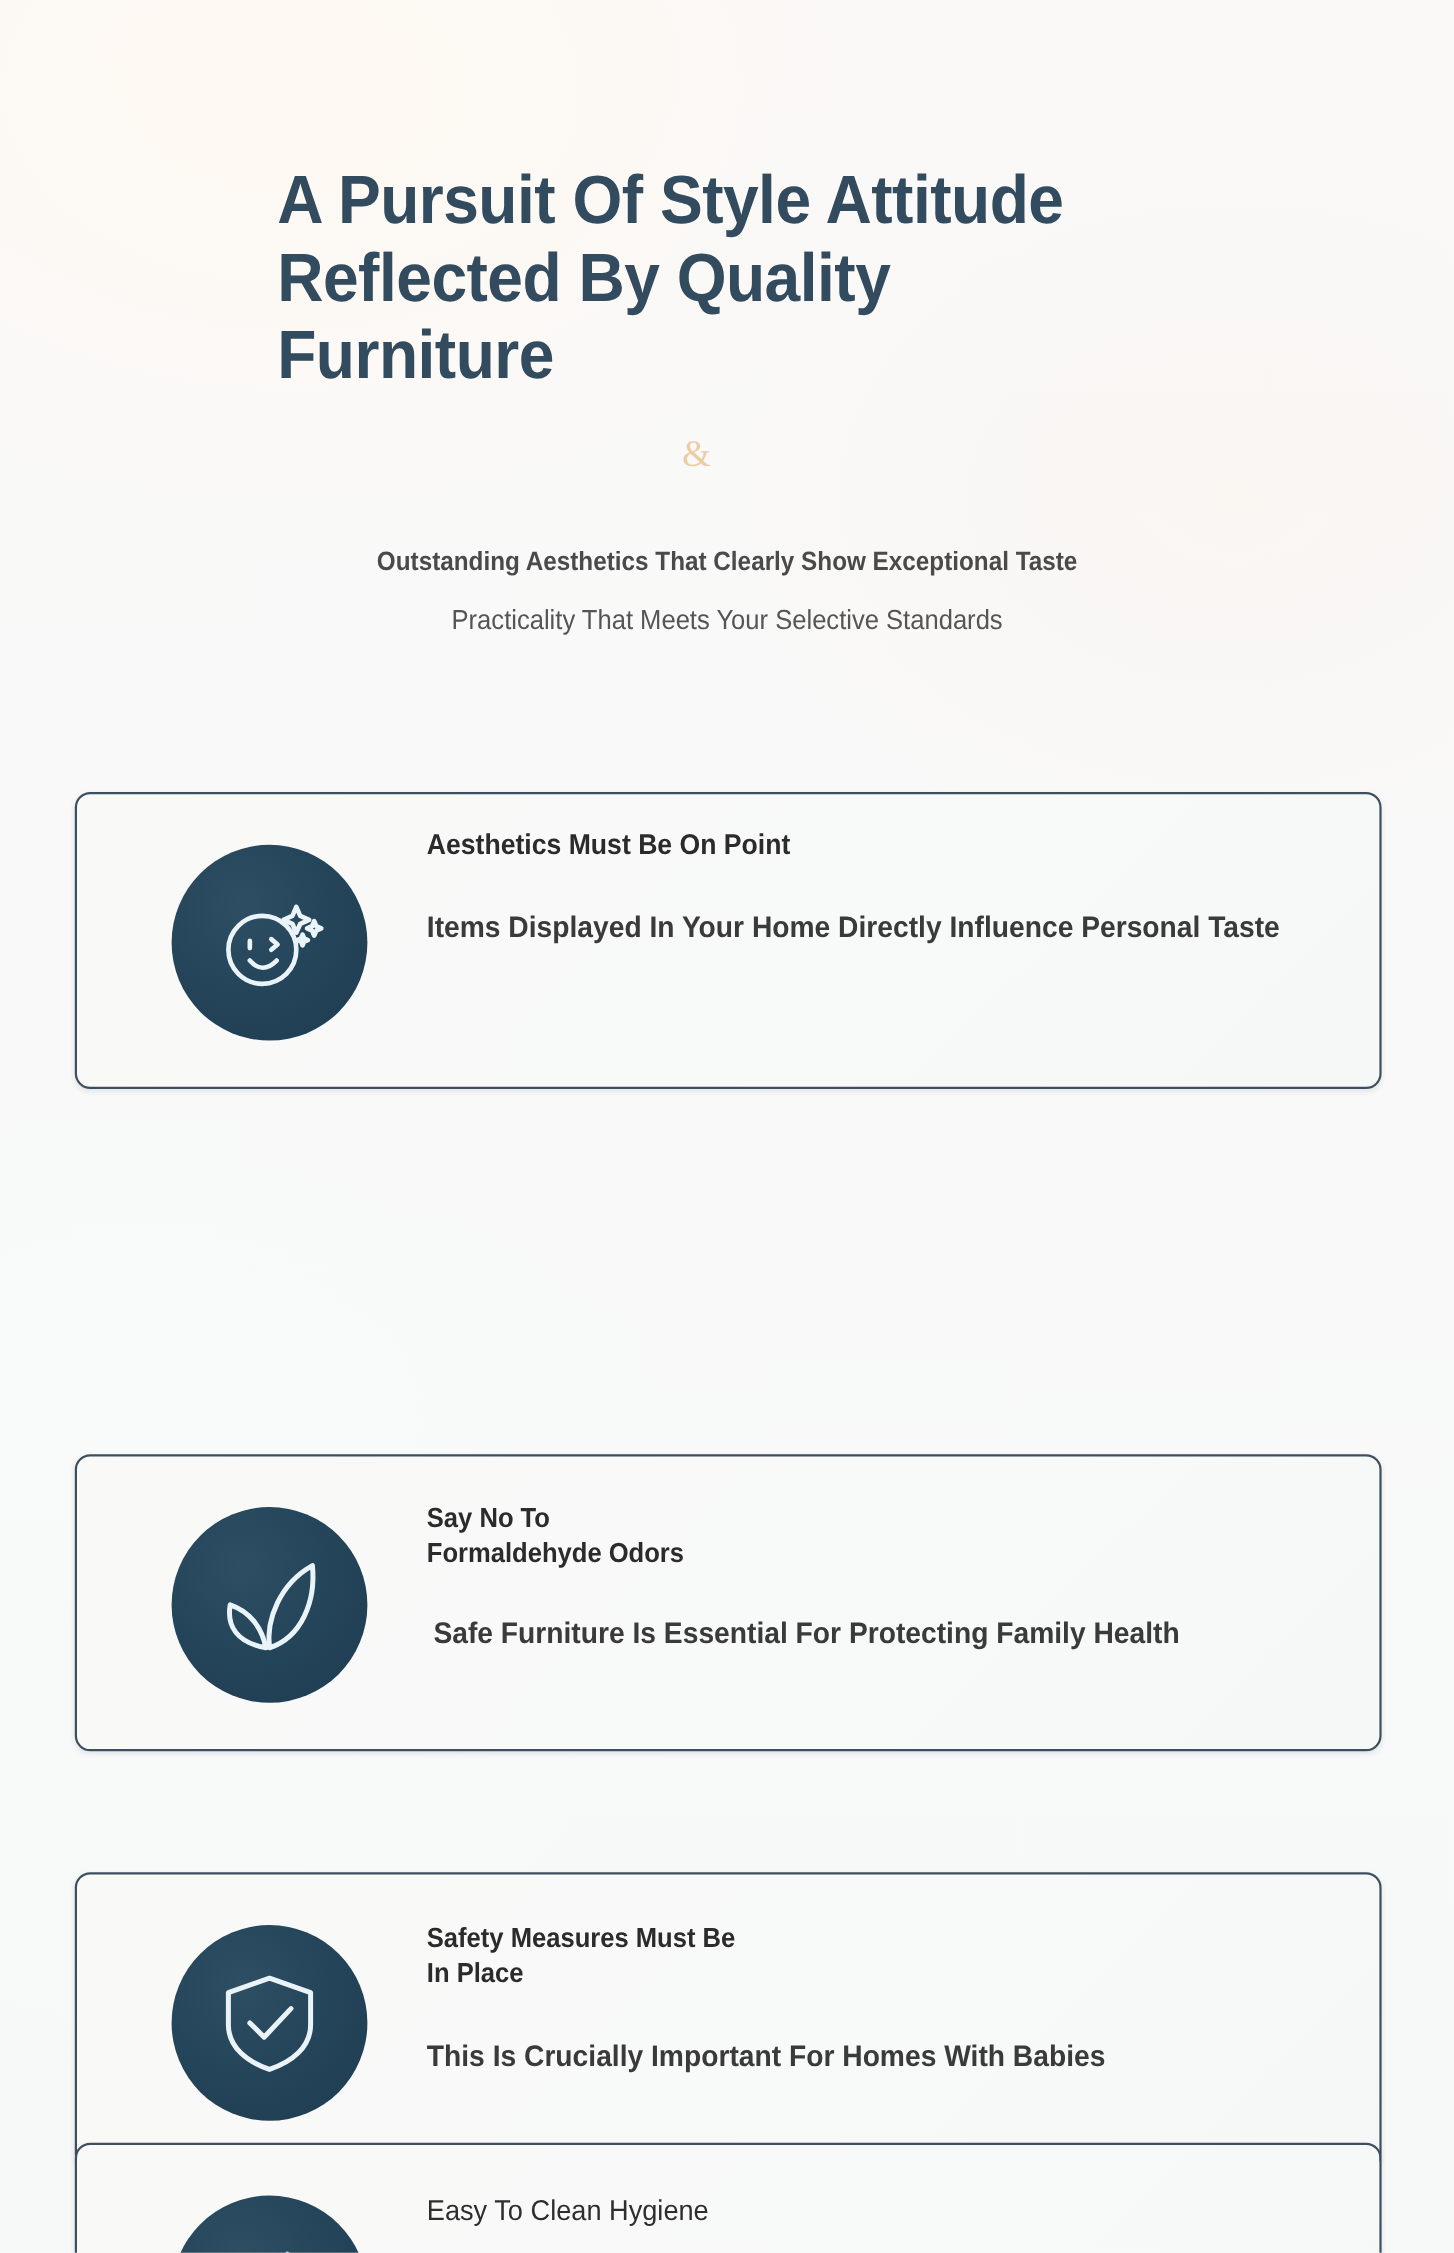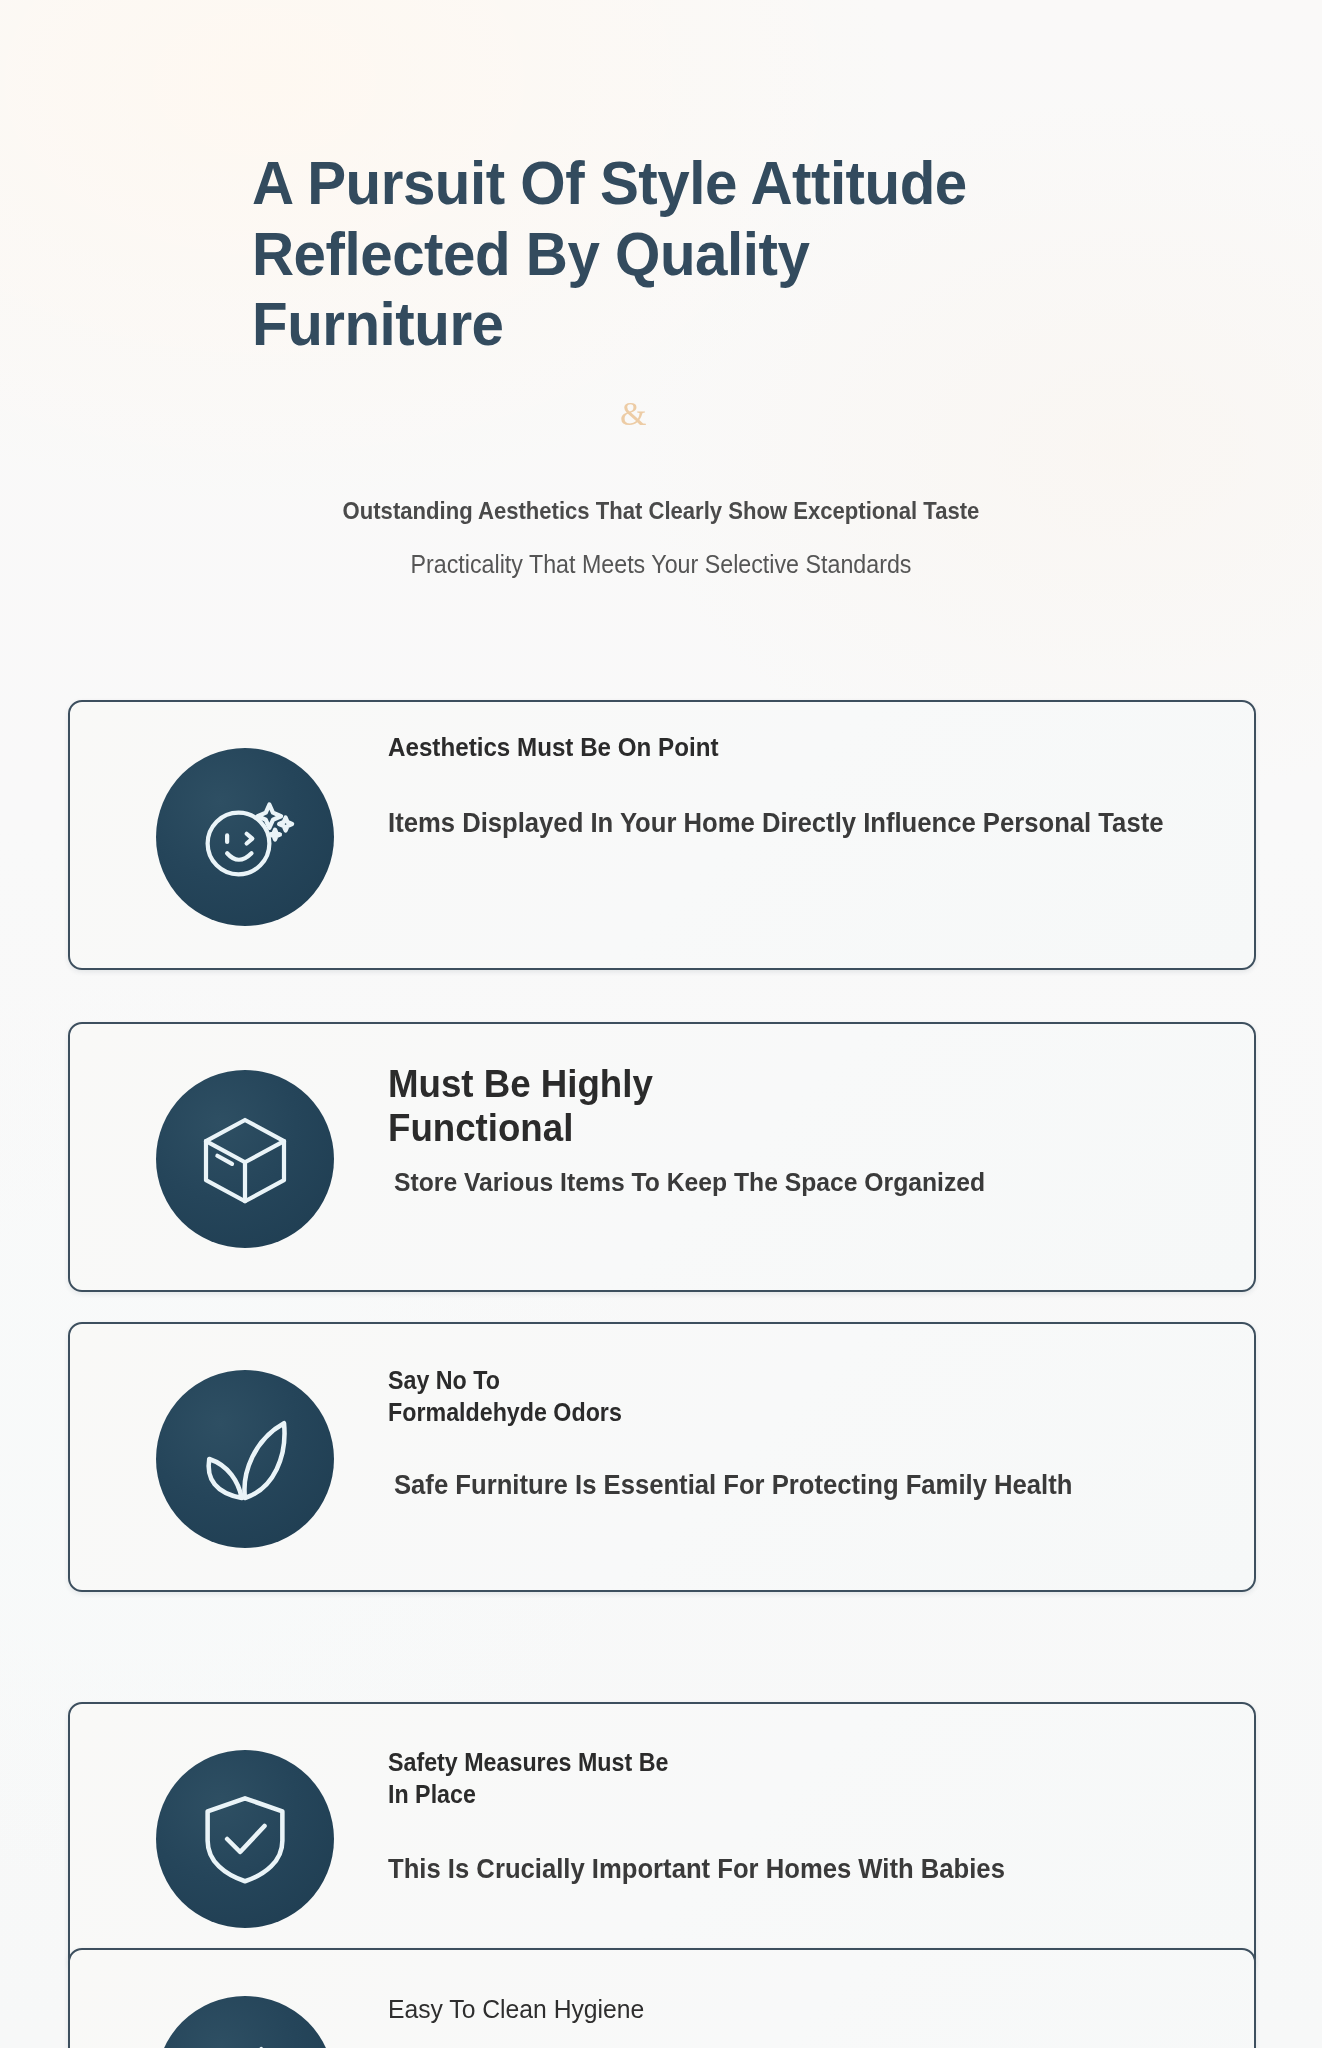--- a/index.html
+++ b/index.html
@@ -135,21 +135,21 @@
     white-space: pre-line;
   }
 
   .card-desc {
     color: #3a3a3a;
     font-weight: 700;
     white-space: pre-line;
   }
 
   
-  .c1 { top: 700px; height: 270px; }
+  .c1 { top: 720px; height: 270px; }
   .c1 .icon-circle { top: 46px; }
   .c1 .card-text { top: 30px; }
   .c1 .card-title { font-size: 26px; transform: scaleX(0.93); transform-origin: left; }
   .c1 .card-desc  { font-size: 27px; margin-top: 45px; transform: scaleX(0.95); transform-origin: left; }
 
   .c2 { top: 1022px; height: 270px; }
   .c2 .icon-circle { top: 46px; }
   .c2 .card-text { top: 38px; }
   .c2 .card-title { font-size: 39px; line-height: 1.12; transform: scaleX(0.94); transform-origin: left; }
   .c2 .card-desc  { font-size: 26px; margin-top: 18px; margin-left: 6px; transform: scaleX(0.95); transform-origin: left; }
@@ -196,35 +196,20 @@
         <path d="M57 20 l1.2 2.8 2.8 1.2 -2.8 1.2 -1.2 2.8 -1.2 -2.8 -2.8 -1.2 2.8 -1.2 z"></path>
         <path d="M50.5 27.5 l0.9 2.1 2.1 0.9 -2.1 0.9 -0.9 2.1 -0.9 -2.1 -2.1 -0.9 2.1 -0.9 z"></path>
       </svg>
     </div>
     <div class="card-text">
       <div class="card-title">Aesthetics Must Be On Point</div>
       <div class="card-desc">Items Displayed In Your Home Directly Influence Personal Taste</div>
     </div>
   </article>
 
-  <article class="card c2">
-    <div class="icon-circle">
-      <svg viewBox="0 0 64 64" fill="none" stroke="#eaf4f8" stroke-width="2.6" stroke-linecap="round" stroke-linejoin="round">
-        <path d="M32 8 L56 21 L32 34 L8 21 Z"></path>
-        <path d="M8 21 L8 45 L32 58 L56 45 L56 21"></path>
-        <path d="M32 34 L32 58"></path>
-        <line x1="15" y1="30" x2="24" y2="35"></line>
-      </svg>
-    </div>
-    <div class="card-text">
-      <div class="card-title">Must Be Highly
-Functional</div>
-      <div class="card-desc">Store Various Items To Keep The Space Organized</div>
-    </div>
-  </article>
 
   <article class="card c3">
     <div class="icon-circle">
       <svg viewBox="0 0 64 64" fill="none" stroke="#eaf4f8" stroke-width="2.8" stroke-linecap="round" stroke-linejoin="round">
         <path d="M32 56 C30 40 38 20 56 10 C58 30 50 50 32 56 Z"></path>
         <path d="M30 56 C28 46 22 36 10 32 C8 44 14 53 30 56 Z"></path>
       </svg>
     </div>
     <div class="card-text">
       <div class="card-title">Say No To

